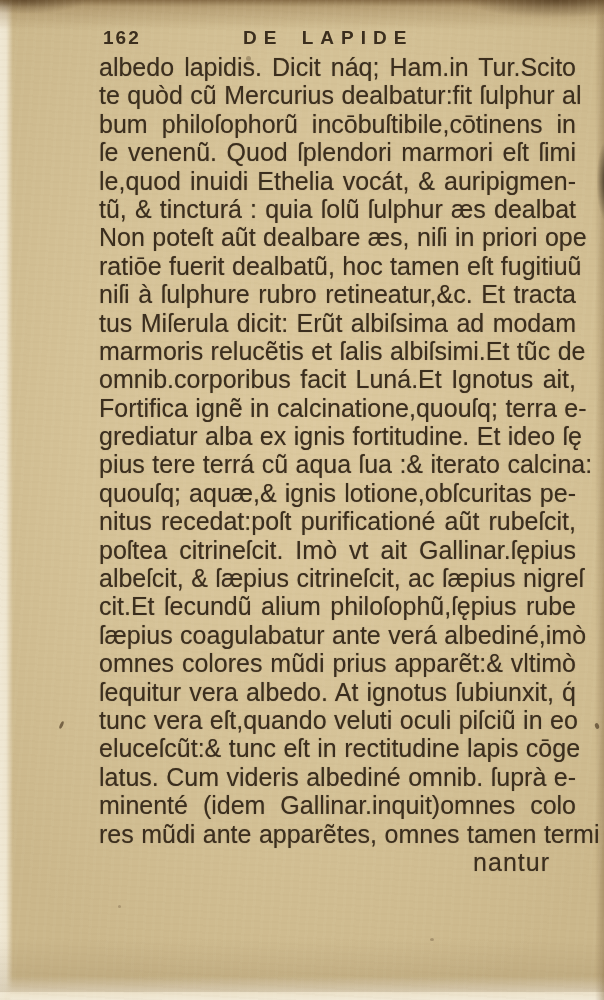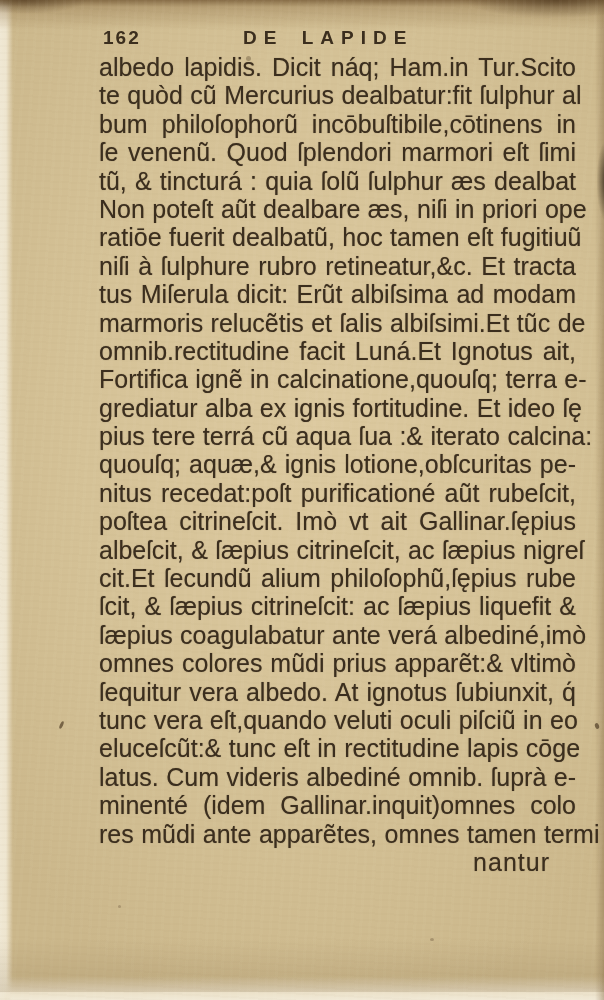--- a/index.html
+++ b/index.html
@@ -70,36 +70,36 @@
     <span class="page-number">162</span>
     <span class="header-title">DE LAPIDE</span>
   </div>
 
   <div class="text-block">
 
     <div class="text-line">albedo lapidis. Dicit náq; Ham.in Tur.Scito</div>
       <div class="text-line">te quòd cũ Mercurius dealbatur:fit ſulphur al</div>
       <div class="text-line">bum philoſophorũ incōbuſtibile,cōtinens in</div>
       <div class="text-line">ſe venenũ.  Quod ſplendori marmori eſt ſimi</div>
+      <div class="text-line">le,quod inuidi Ethelia vocát, &amp; auripigmen-</div>
       <div class="text-line">tũ, &amp; tincturá : quia ſolũ ſulphur æs dealbat</div>
       <div class="text-line">Non poteſt aũt dealbare æs, niſi in priori ope</div>
       <div class="text-line">ratiōe fuerit dealbatũ, hoc tamen eſt fugitiuũ</div>
       <div class="text-line">niſi à ſulphure rubro retineatur,&amp;c. Et tracta</div>
       <div class="text-line">tus Miſerula dicit: Erũt albiſsima ad modam</div>
       <div class="text-line">marmoris relucẽtis et ſalis albiſsimi.Et tũc de</div>
-      <div class="text-line">omnib.rectitudine facit Luná.Et Ignotus ait,</div>
+      <div class="text-line">omnib.corporibus facit Luná.Et Ignotus ait,</div>
       <div class="text-line">Fortifica ignẽ in calcinatione,quouſq; terra e-</div>
       <div class="text-line">grediatur alba ex ignis fortitudine. Et ideo ſę</div>
       <div class="text-line">pius tere terrá cũ aqua ſua :&amp; iterato calcina:</div>
       <div class="text-line">quouſq; aquæ,&amp; ignis lotione,obſcuritas pe-</div>
       <div class="text-line">nitus recedat:poſt purificationé aũt rubeſcit,</div>
       <div class="text-line">poſtea citrineſcit.  Imò vt ait Gallinar.ſępius</div>
       <div class="text-line">albeſcit, &amp; ſæpius citrineſcit, ac ſæpius nigreſ</div>
       <div class="text-line">cit.Et ſecundũ alium philoſophũ,ſępius rube</div>
-      <div class="text-line">ſcit, &amp; ſæpius citrineſcit: ac ſæpius liquefit &amp;</div>
       <div class="text-line">ſæpius coagulabatur ante verá albediné,imò</div>
       <div class="text-line">omnes colores mũdi prius apparẽt:&amp; vltimò</div>
       <div class="text-line">ſequitur vera albedo. At ignotus ſubiunxit, q́</div>
       <div class="text-line">tunc vera eſt,quando veluti oculi piſciũ in eo</div>
       <div class="text-line">eluceſcũt:&amp; tunc eſt in rectitudine lapis cōge</div>
       <div class="text-line">latus. Cum videris albediné omnib. ſuprà e-</div>
       <div class="text-line">minenté (idem Gallinar.inquit)omnes colo</div>
       <div class="text-line">res mũdi ante apparẽtes, omnes tamen termi</div>
       <div class="catchword">nantur</div>
   </div>

